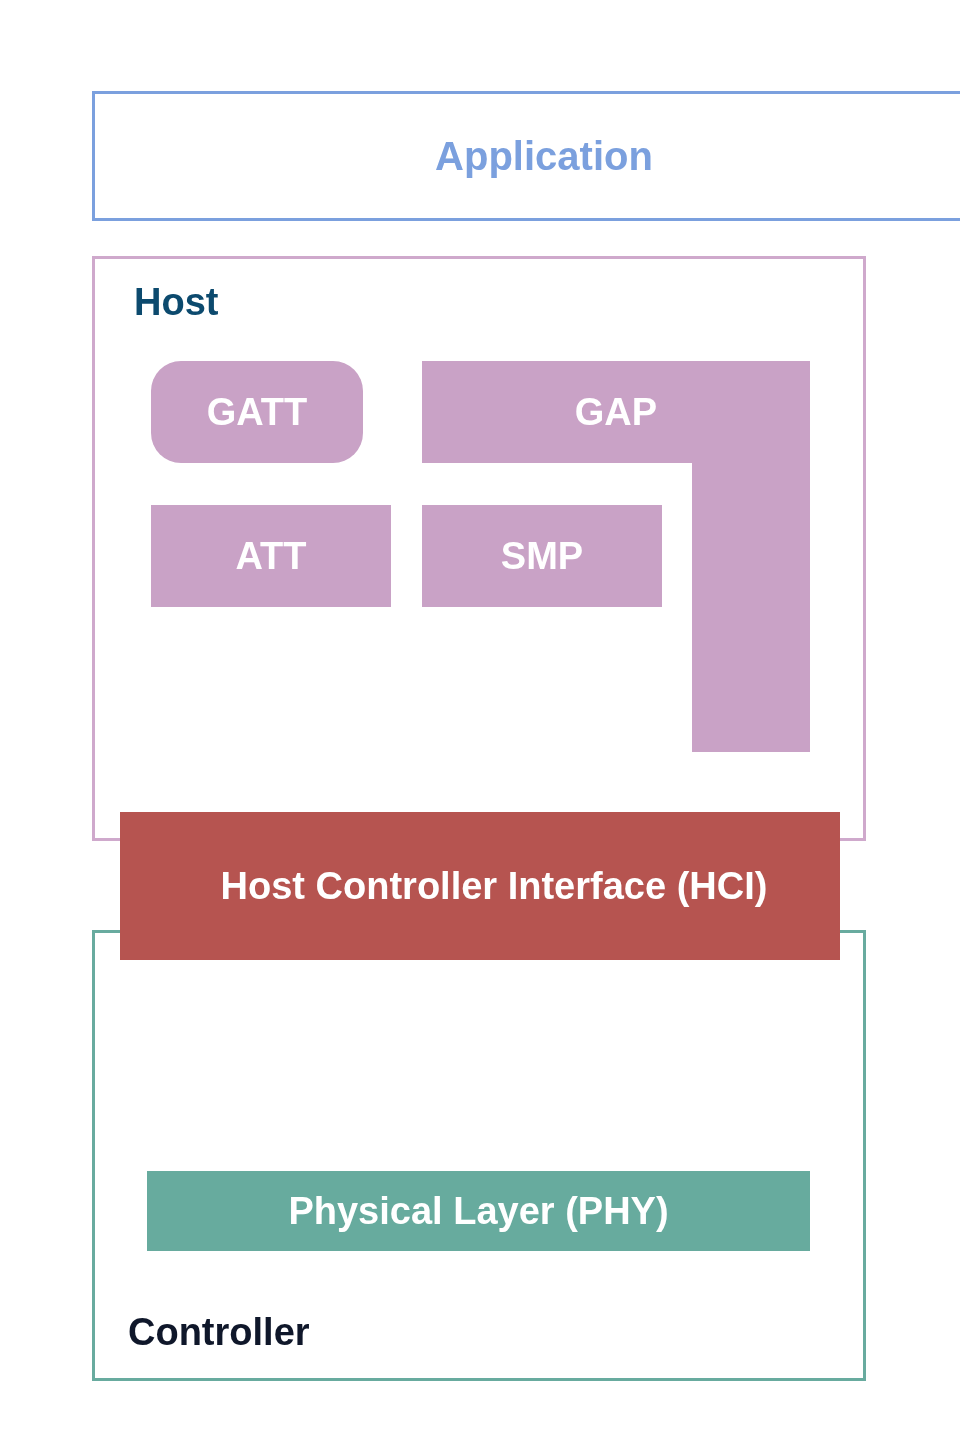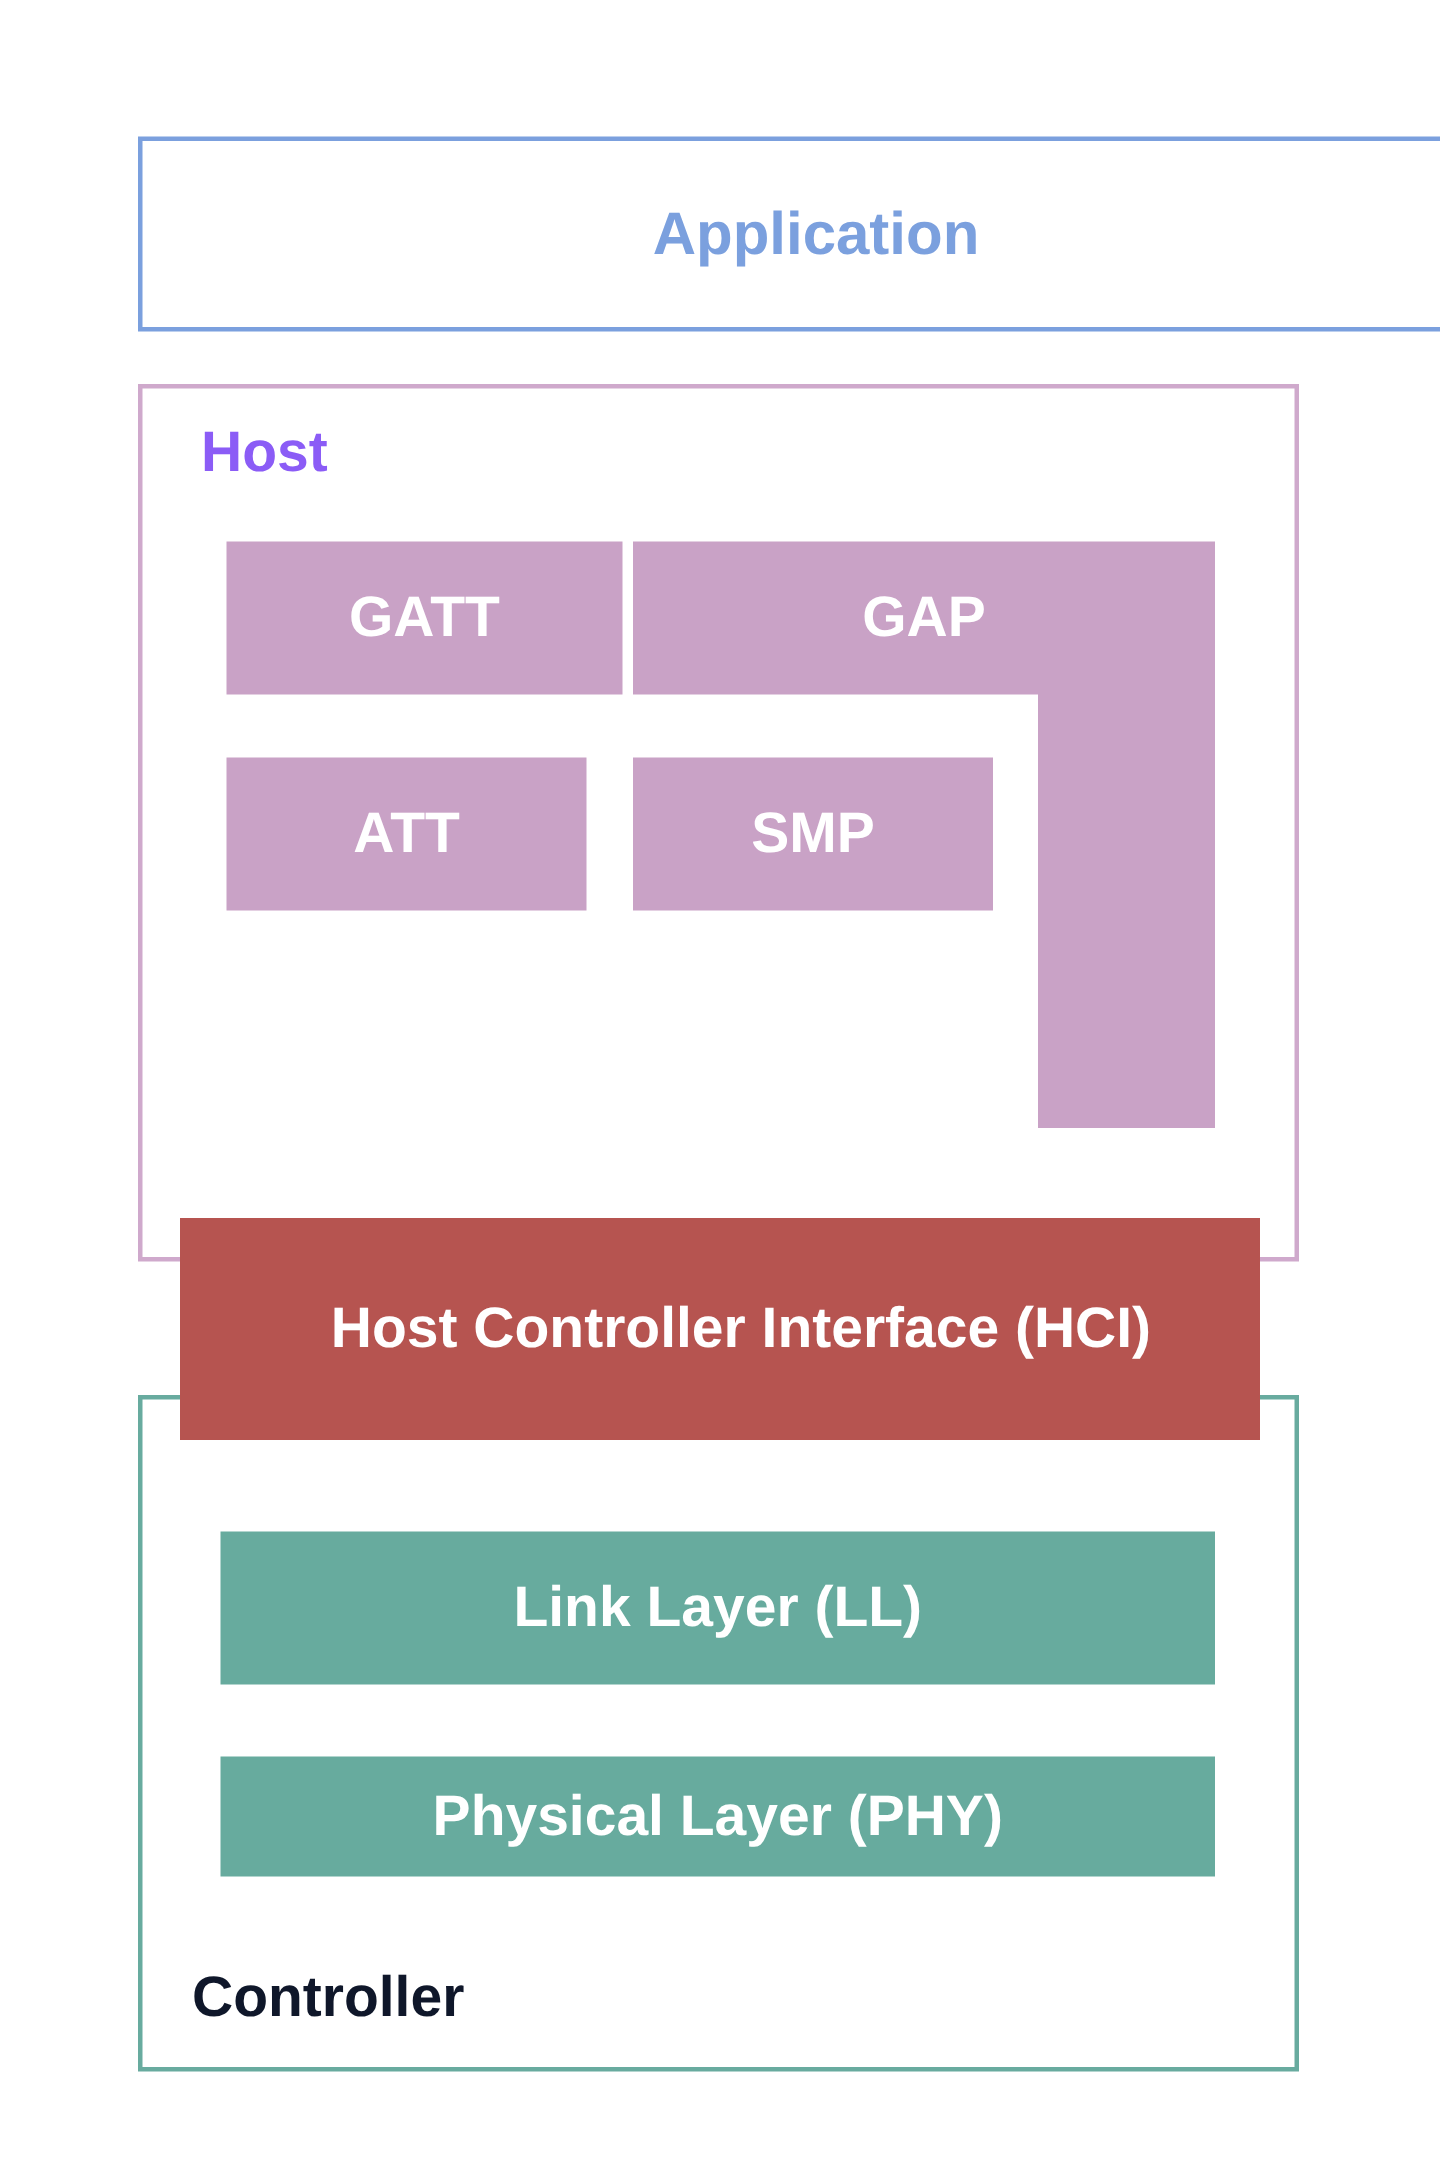--- a/index.html
+++ b/index.html
@@ -33,21 +33,21 @@
     font-size: 40px;
     font-weight: bold;
   }
   .host-box {
     left: 92px; top: 256px; width: 774px; height: 585px;
     border: 3px solid #cfa9cc;
   }
   .host-box .corner-label {
     position: absolute;
     left: 39px; top: 22px;
-    color: #8b5cf6;
+    color: #0c4a6e;
     font-size: 38px;
     font-weight: bold;
   }
   .controller-box {
     left: 92px; top: 930px; width: 774px; height: 451px;
     border: 3px solid #68ab9f;
   }
   .controller-box .corner-label {
     position: absolute;
     left: 33px; bottom: 24px;
@@ -60,21 +60,21 @@
     display: flex; align-items: center; justify-content: center;
     color: #ffffff;
     font-size: 38px;
     font-weight: bold;
     z-index: 1;
   }
   .pink { background: #c9a2c6; }
   .teal { background: #67ab9e; }
   .red  { background: #b65450; padding-left: 28px; }
 
-  .gatt    { left: 151px; top: 361px;  width: 264px; height: 102px; }
+  .gatt    { left: 151px; top: 361px;  width: 212px; height: 102px; border-radius: 30px; }
   .gap-bar { left: 422px; top: 361px;  width: 388px; height: 102px; }
   .gap-col { left: 692px; top: 462px;  width: 118px; height: 290px; }
   .att     { left: 151px; top: 505px;  width: 240px; height: 102px; }
   .smp     { left: 422px; top: 505px;  width: 240px; height: 102px; }
   .l2cap   { left: 151px; top: 649px;  width: 510px; height: 103px; }
   .hci     { left: 120px; top: 812px;  width: 720px; height: 148px; z-index: 3; }
   .ll      { left: 147px; top: 1021px; width: 663px; height: 102px; }
   .phy     { left: 147px; top: 1171px; width: 663px; height: 80px; }
 </style>
 </head>
@@ -105,20 +105,17 @@
   </div>
 
   <div class="box fill-block red hci">
     <span>Host Controller Interface (HCI)</span>
   </div>
 
   <div class="box outline-box controller-box">
     <span class="corner-label">Controller</span>
   </div>
 
-  <div class="box fill-block teal ll">
-    <span>Link Layer (LL)</span>
-  </div>
   <div class="box fill-block teal phy">
     <span>Physical Layer (PHY)</span>
   </div>
 
 </div>
 
 </body></html>

